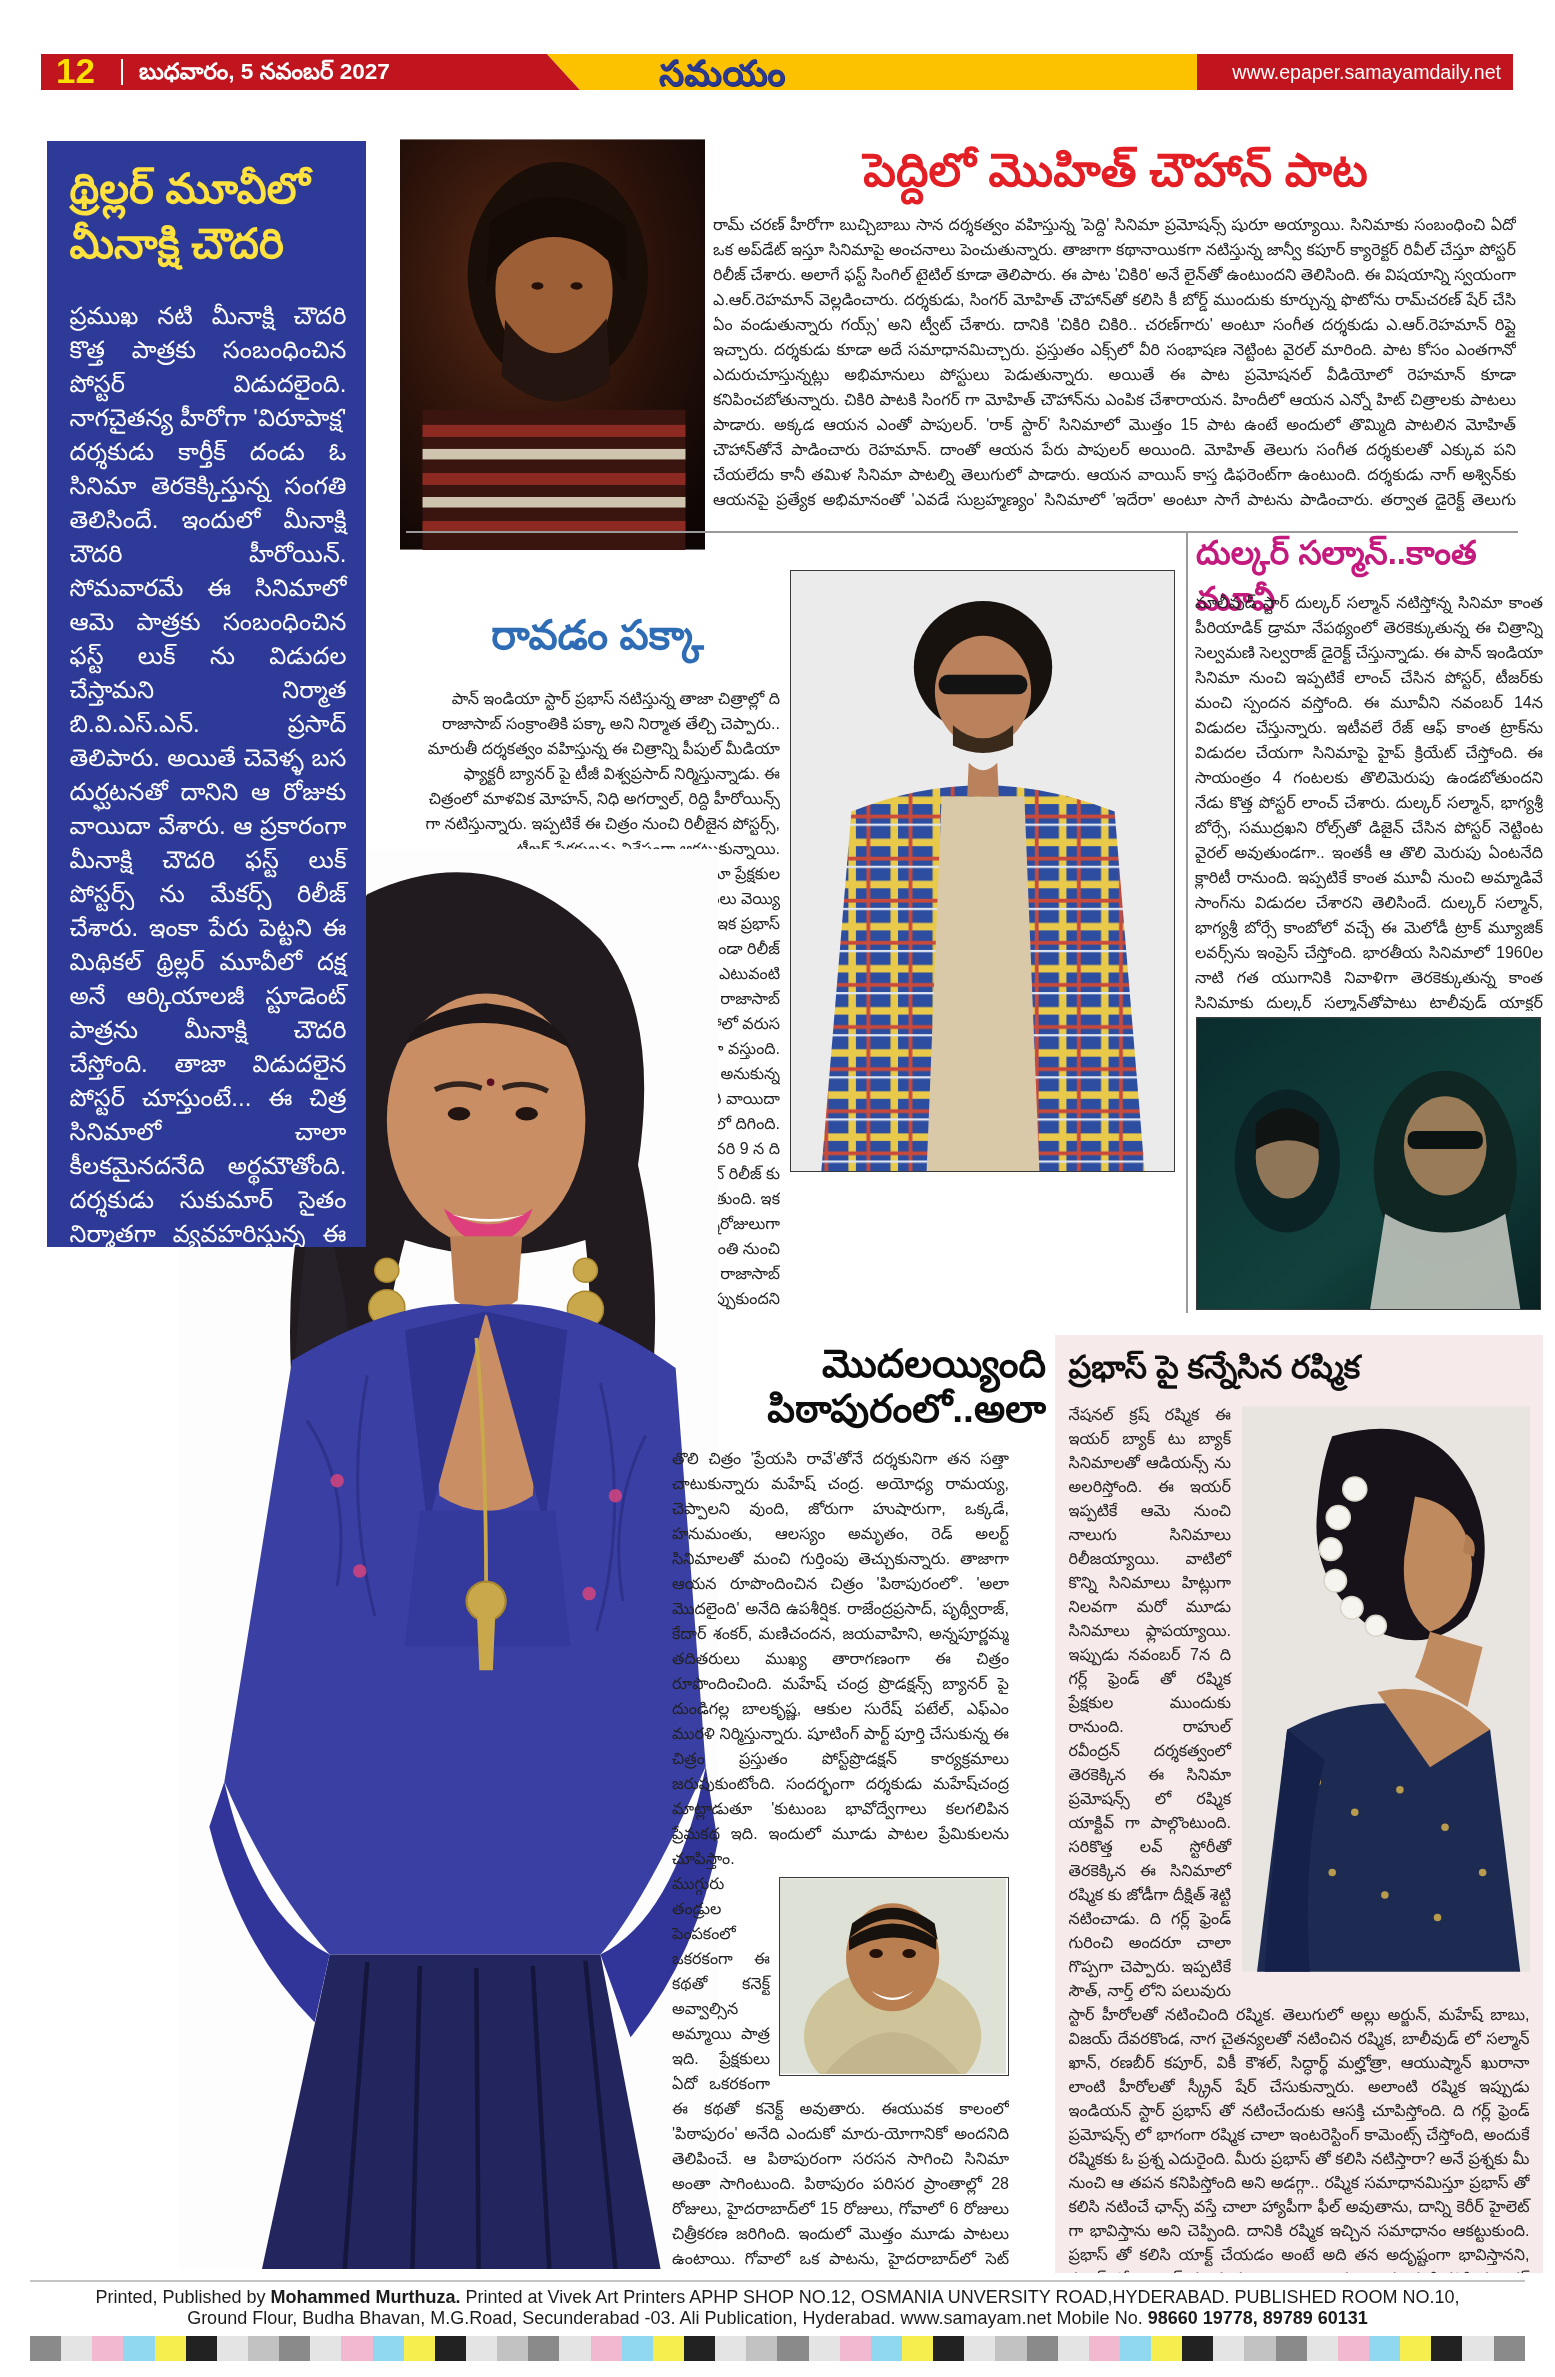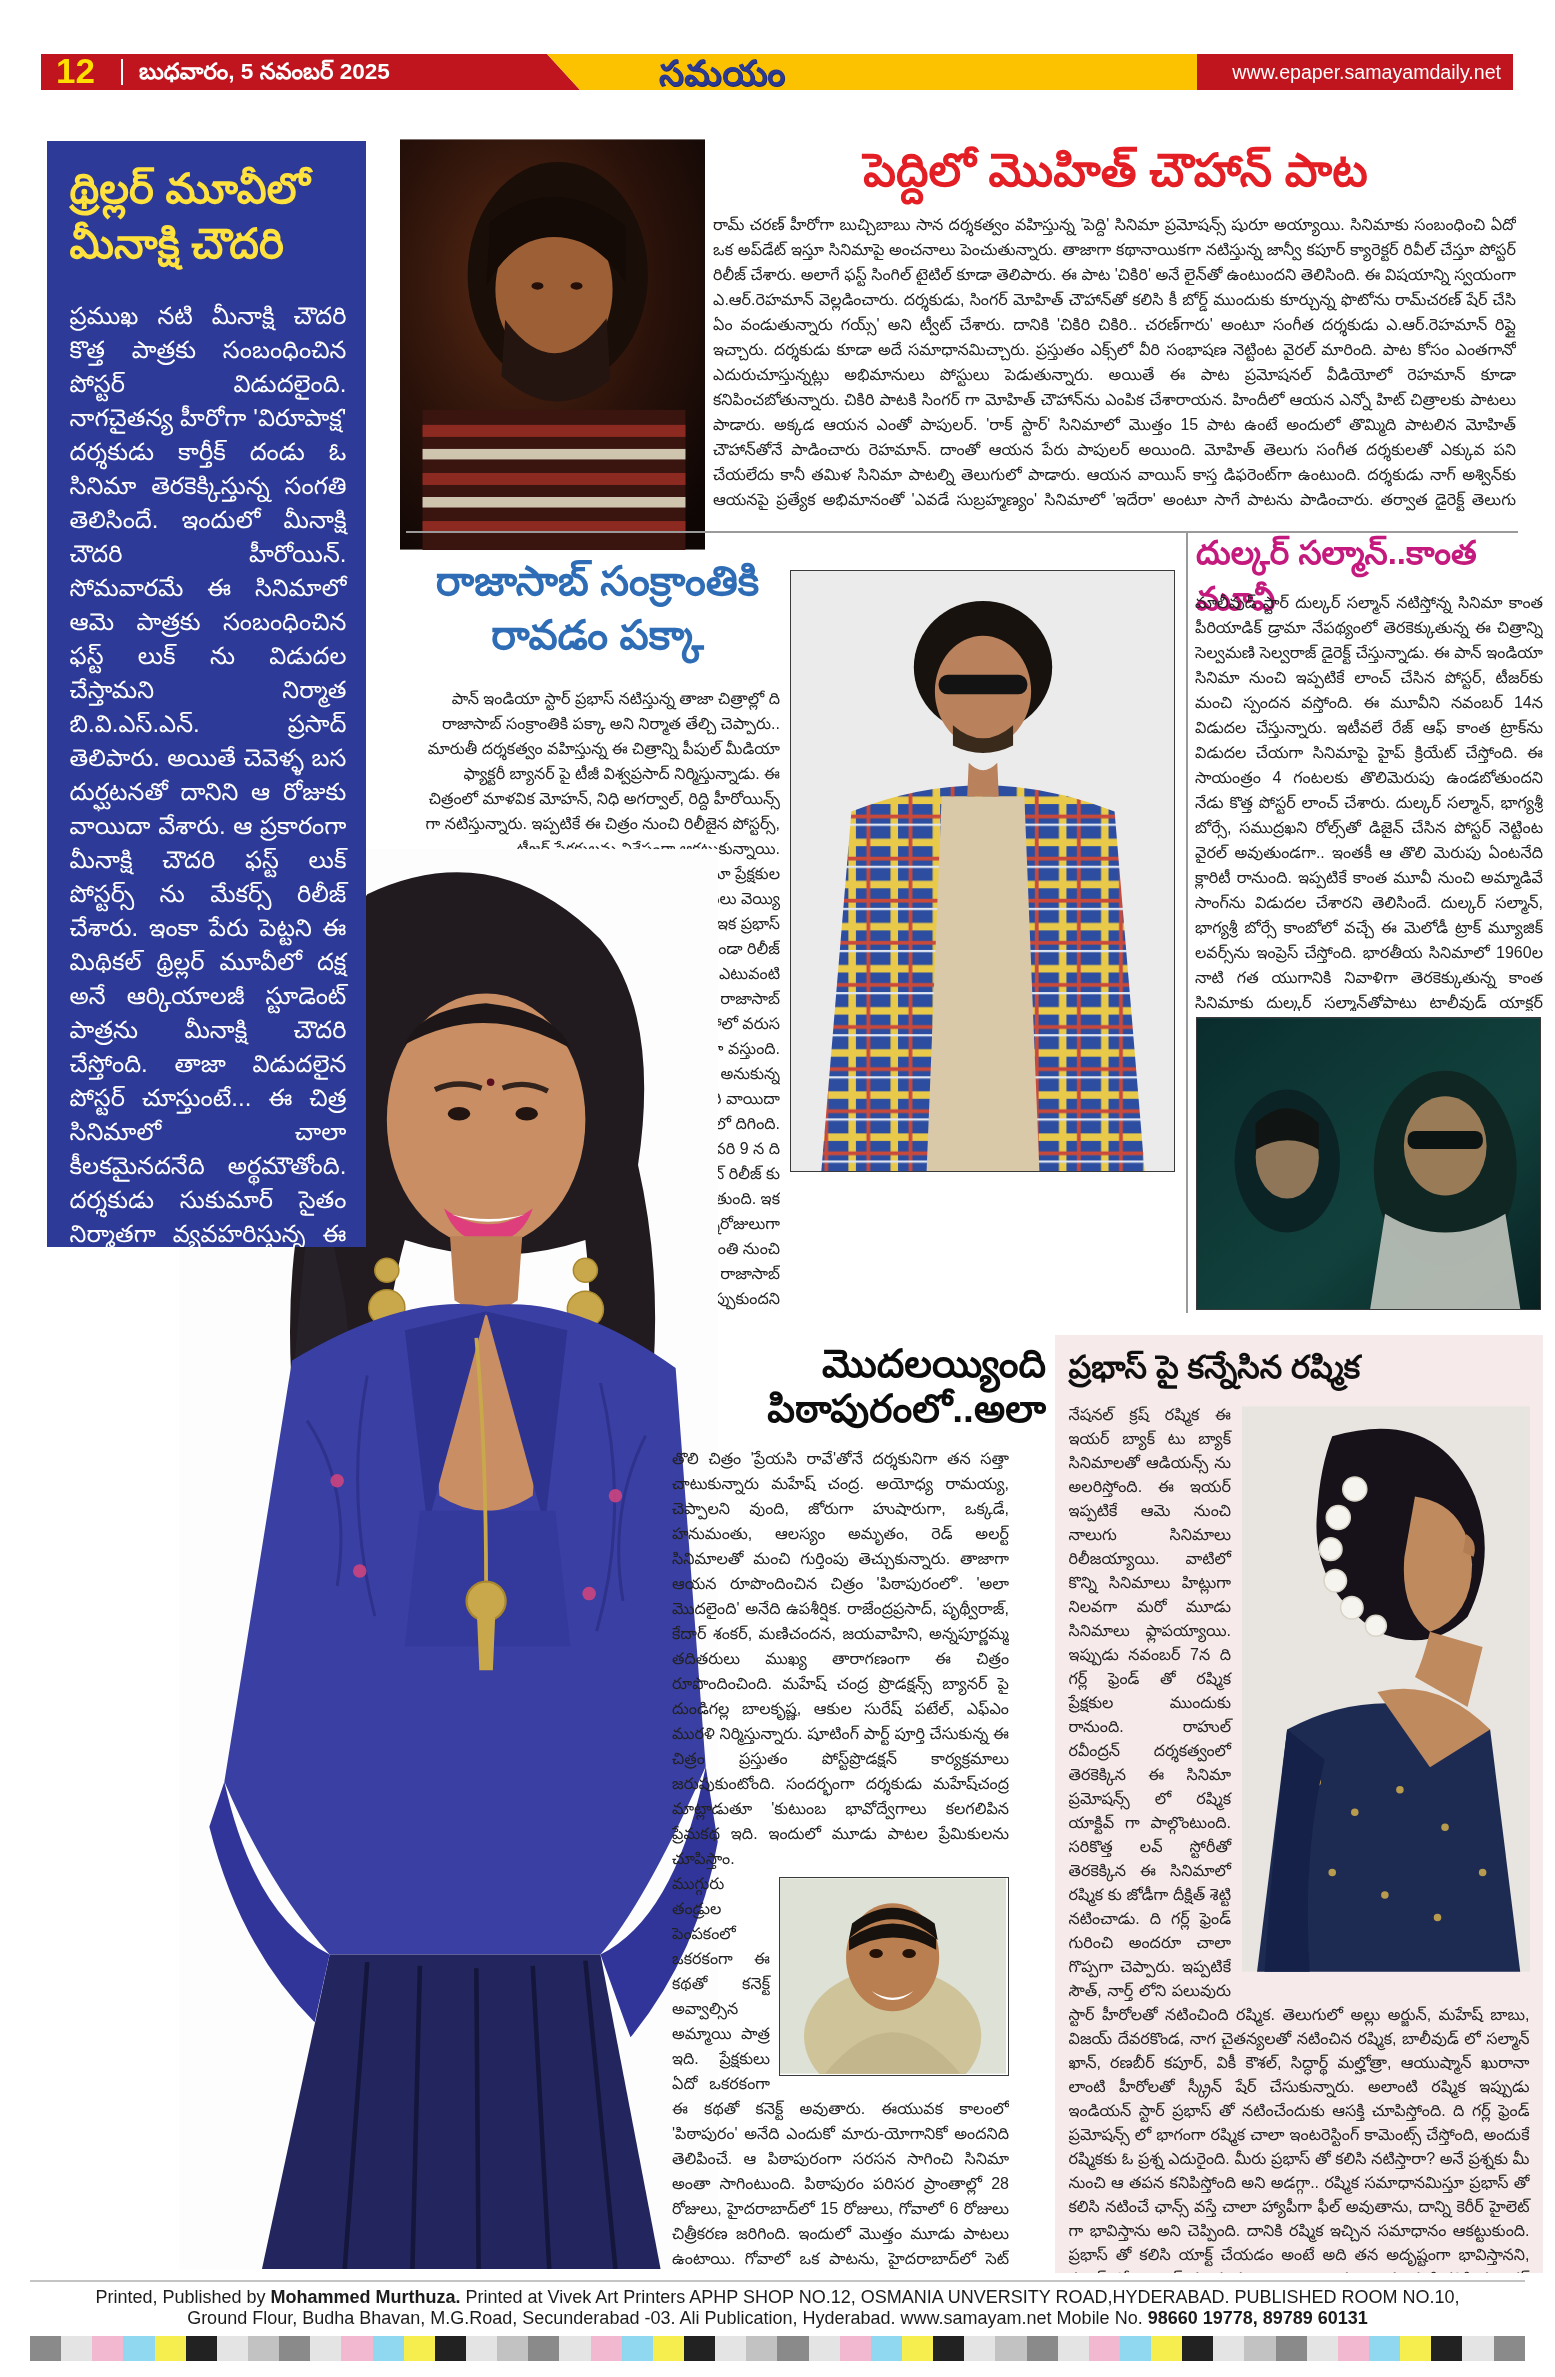--- a/index.html
+++ b/index.html
@@ -54,21 +54,21 @@
 <body>
 
 <div class="page">
 
   <div class="hdr">
     <div class="hdr-red-l"></div>
     <div class="hdr-yellow"></div>
     <div class="hdr-red-r"></div>
     <div class="pageno">12</div>
     <div class="hdr-div"></div>
-    <div class="hdr-date">బుధవారం, 5 నవంబర్ 2025</div>
+    <div class="hdr-date">బుధవారం, 5 నవంబర్ 2027</div>
     <div class="masthead">సమయం</div>
     <div class="hdr-url">www.epaper.samayamdaily.net</div>
   </div>
 
   <div class="sidebar">
     <div class="sb-head">థ్రిల్లర్ మూవీలో మీనాక్షి చౌదరి</div>
     <div class="sb-body">ప్రముఖ నటి మీనాక్షి చౌదరి కొత్త పాత్రకు సంబంధించిన పోస్టర్ విడుదలైంది. నాగచైతన్య హీరోగా 'విరూపాక్ష' దర్శకుడు కార్తీక్ దండు ఓ సినిమా తెరకెక్కిస్తున్న సంగతి తెలిసిందే. ఇందులో మీనాక్షి చౌదరి హీరోయిన్. సోమవారమే ఈ సినిమాలో ఆమె పాత్రకు సంబంధించిన ఫస్ట్ లుక్ ను విడుదల చేస్తామని నిర్మాత బి.వి.ఎస్.ఎన్. ప్రసాద్ తెలిపారు. అయితే చెవెళ్ళ బస దుర్ఘటనతో దానిని ఆ రోజుకు వాయిదా వేశారు. ఆ ప్రకారంగా మీనాక్షి చౌదరి ఫస్ట్ లుక్ పోస్టర్స్ ను మేకర్స్ రిలీజ్ చేశారు. ఇంకా పేరు పెట్టని ఈ మిథికల్ థ్రిల్లర్ మూవీలో దక్ష అనే ఆర్కియాలజీ స్టూడెంట్ పాత్రను మీనాక్షి చౌదరి చేస్తోంది. తాజా విడుదలైన పోస్టర్ చూస్తుంటే... ఈ చిత్ర సినిమాలో చాలా కీలకమైనదనేది అర్థమౌతోంది. దర్శకుడు సుకుమార్ సైతం నిర్మాతగా వ్యవహరిస్తున్న ఈ సినిమాతో 'లాపతా లేడీస్' ఫేమ్ స్పర్శ్ శ్రీవాస్తవ టాలీవుడ్ ఎంట్రీ ఇస్తున్నారు. ప్రముఖ కన్నడ సంగీత దర్శకుడు అజనీశ్ బి. లోకనాథ్ దీనికి సంగీతం అందిస్తున్నారు.</div>
   </div>
 
   <div class="abs ph" style="left:400px;top:139px;width:305px;height:411px;">
@@ -97,21 +97,20 @@
       <ellipse cx="235" cy="195" rx="8" ry="5" fill="#241008"></ellipse>
     </svg>
   </div>
 
   <div class="abs" style="left:715px;top:143px;width:801px;height:57px;text-align:center;font-size:46px;font-weight:bold;color:#e31e24;">పెద్దిలో మొహిత్ చౌహాన్ పాట</div>
   <div class="abs body-txt" style="left:713px;top:212px;width:803px;height:302px;">రామ్ చరణ్ హీరోగా బుచ్చిబాబు సాన దర్శకత్వం వహిస్తున్న 'పెద్ది' సినిమా ప్రమోషన్స్ షురూ అయ్యాయి. సినిమాకు సంబంధించి ఏదో ఒక అప్‌డేట్ ఇస్తూ సినిమాపై అంచనాలు పెంచుతున్నారు. తాజాగా కథానాయికగా నటిస్తున్న జాన్వీ కపూర్ క్యారెక్టర్ రివీల్ చేస్తూ పోస్టర్ రిలీజ్ చేశారు. అలాగే ఫస్ట్ సింగిల్ టైటిల్ కూడా తెలిపారు. ఈ పాట 'చికిరి' అనే లైన్‌తో ఉంటుందని తెలిసింది. ఈ విషయాన్ని స్వయంగా ఎ.ఆర్.రెహమాన్ వెల్లడించారు. దర్శకుడు, సింగర్ మోహిత్ చౌహాన్‌తో కలిసి కీ బోర్డ్ ముందుకు కూర్చున్న ఫొటోను రామ్‌చరణ్ షేర్ చేసి ఏం వండుతున్నారు గయ్స్' అని ట్వీట్ చేశారు. దానికి 'చికిరి చికిరి.. చరణ్‌గారు' అంటూ సంగీత దర్శకుడు ఎ.ఆర్.రెహమాన్ రిప్లై ఇచ్చారు. దర్శకుడు కూడా అదే సమాధానమిచ్చారు. ప్రస్తుతం ఎక్స్‌లో వీరి సంభాషణ నెట్టింట వైరల్ మారింది. పాట కోసం ఎంతగానో ఎదురుచూస్తున్నట్లు అభిమానులు పోస్టులు పెడుతున్నారు. అయితే ఈ పాట ప్రమోషనల్ వీడియోలో రెహమాన్ కూడా కనిపించబోతున్నారు. చికిరి పాటకి సింగర్ గా మోహిత్ చౌహాన్‌ను ఎంపిక చేశారాయన. హిందీలో ఆయన ఎన్నో హిట్ చిత్రాలకు పాటలు పాడారు. అక్కడ ఆయన ఎంతో పాపులర్. 'రాక్ స్టార్' సినిమాలో మొత్తం 15 పాట ఉంటే అందులో తొమ్మిది పాటలిన మోహిత్ చౌహాన్‌తోనే పాడించారు రెహమాన్. దాంతో ఆయన పేరు పాపులర్ అయింది. మోహిత్ తెలుగు సంగీత దర్శకులతో ఎక్కువ పని చేయలేదు కానీ తమిళ సినిమా పాటల్ని తెలుగులో పాడారు. ఆయన వాయిస్ కాస్త డిఫరెంట్‌గా ఉంటుంది. దర్శకుడు నాగ్ అశ్విన్‌కు ఆయనపై ప్రత్యేక అభిమానంతో 'ఎవడే సుబ్రహ్మణ్యం' సినిమాలో 'ఇదేరా' అంటూ సాగే పాటను పాడించారు. తర్వాత డైరెక్ట్ తెలుగు సినిమా పాడిన సందర్భం లేదు. ఇప్పుడు 'పెద్ది' సినిమాతో తెలుగులో మళ్లీ పాడుతున్నారు. అయితే పెక్యులర్ వాయిస్ చికిరి పాటకు కొత్తదనం తీసుకొస్తుందని టీమ్ బలంగా నమ్ముతోంది.</div>
 
   <div class="abs rule-h" style="left:406px;top:531px;width:1112px;"></div>
   <div class="abs rule-v" style="left:1186px;top:531px;height:782px;"></div>
 
-  <div class="abs" style="left:410px;top:558px;width:375px;text-align:center;font-size:41px;font-weight:bold;color:#2e6db5;">రాజాసాబ్ సంక్రాంతికి</div>
   <div class="abs" style="left:410px;top:612px;width:375px;text-align:center;font-size:41px;font-weight:bold;color:#2e6db5;">రావడం పక్కా</div>
 
   <div class="abs ph bordered" style="left:790px;top:570px;width:385px;height:602px;background:#ededed;">
     <svg width="384" height="600" viewBox="0 0 510 798">
       <defs>
         <pattern id="plaid" width="56" height="56" patternUnits="userSpaceOnUse">
           <rect width="56" height="56" fill="#2d4ea0"></rect>
           <rect x="0" y="20" width="56" height="10" fill="#e8c94a"></rect>
           <rect x="20" y="0" width="10" height="56" fill="#e8c94a"></rect>
           <rect x="0" y="44" width="56" height="5" fill="#c94a3a"></rect>

